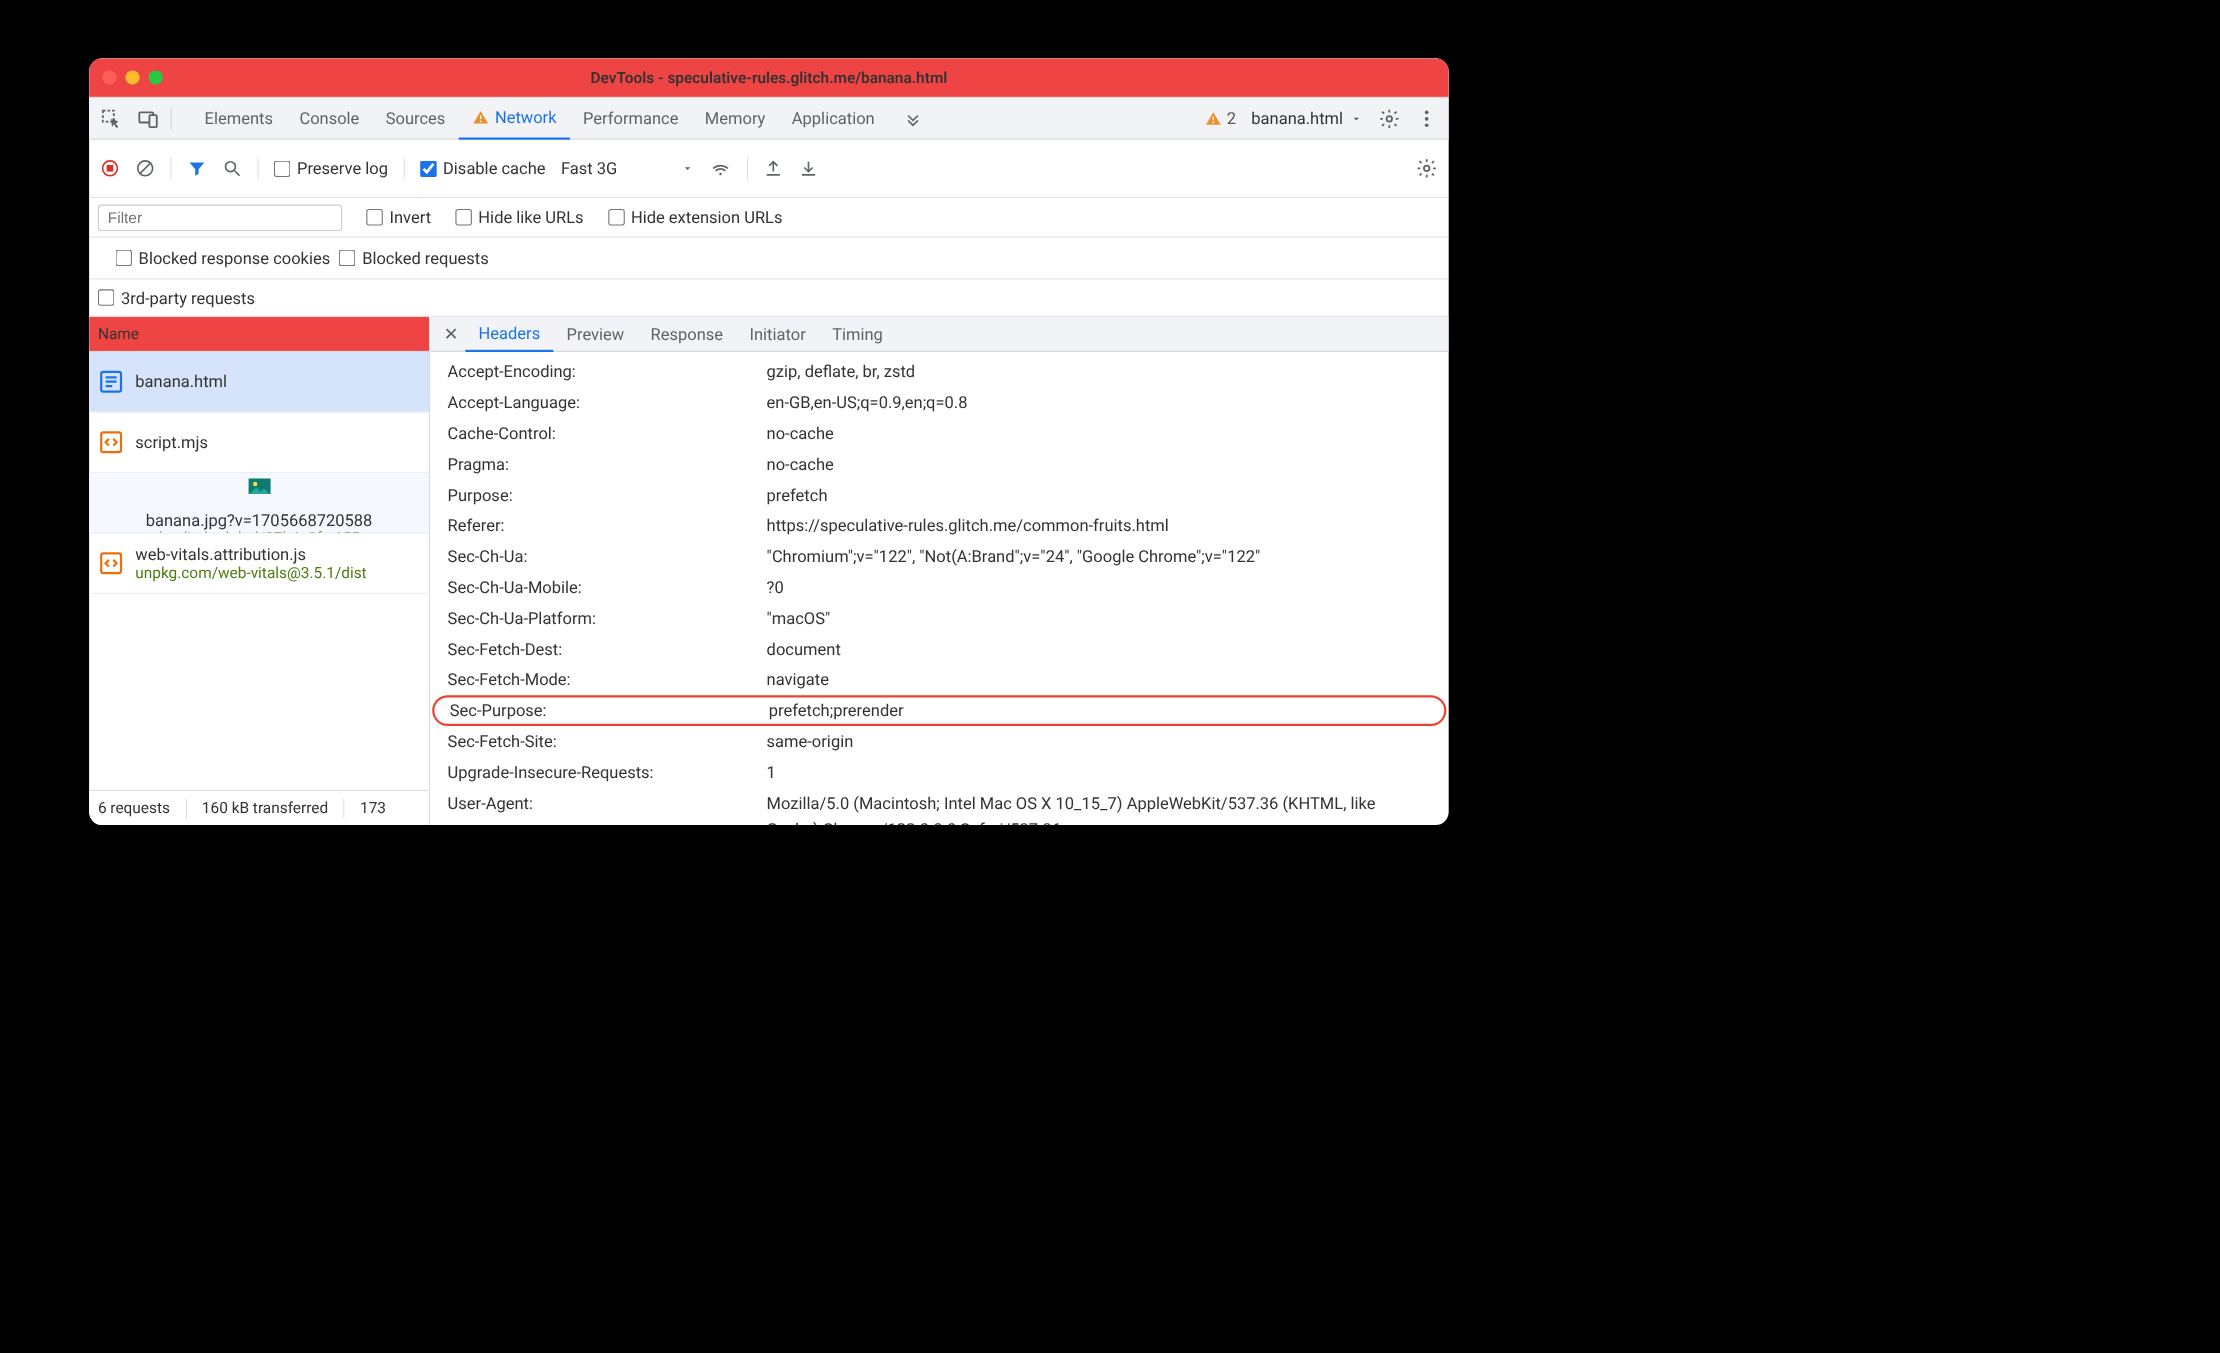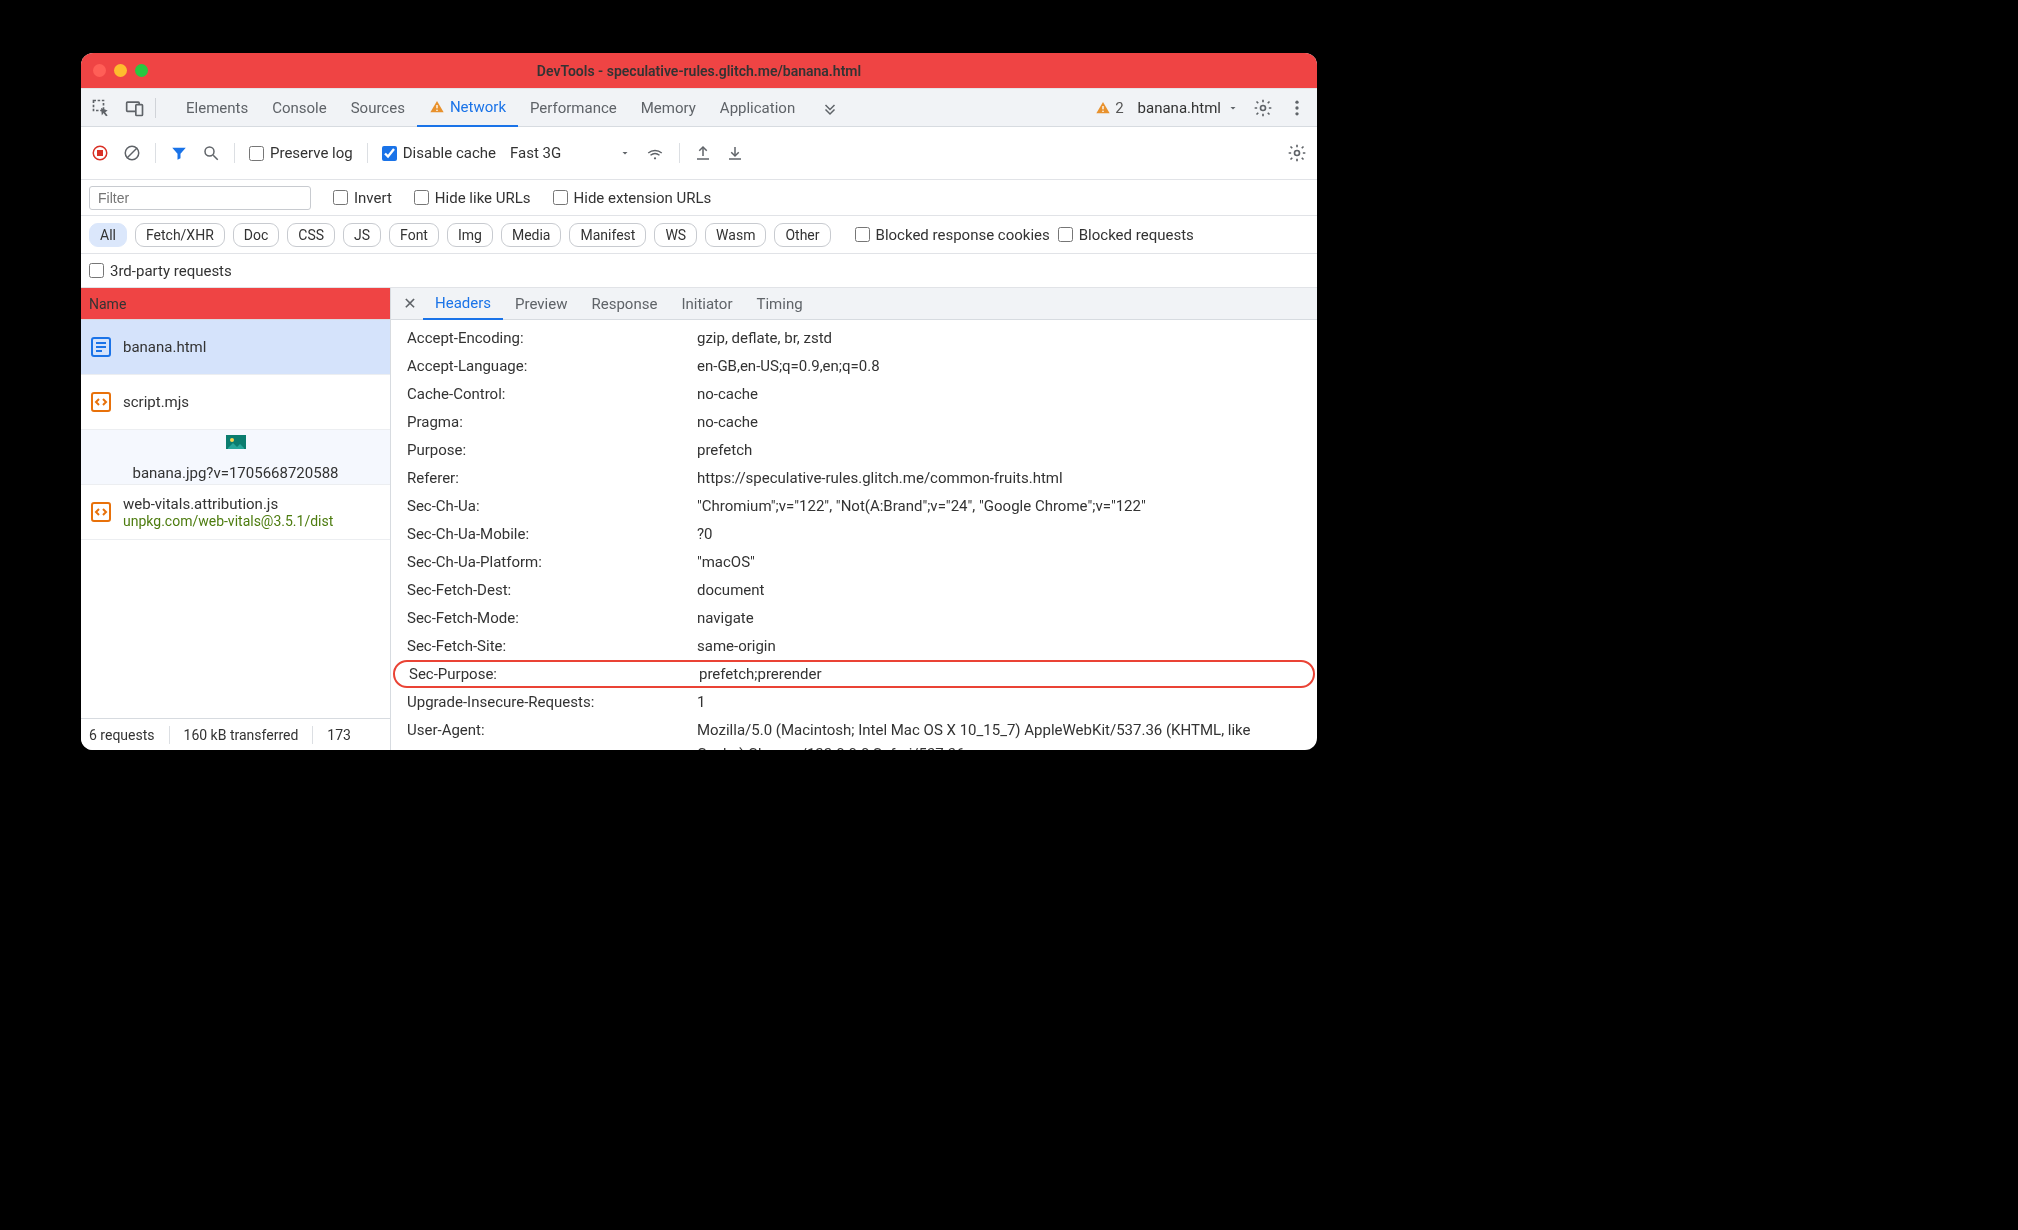--- a/index.html
+++ b/index.html
@@ -302,34 +302,20 @@
         <input type="checkbox" style="">
         <span>Hide like URLs</span>
       </label>
     <label class="chk">
         <input type="checkbox" style="">
         <span>Hide extension URLs</span>
       </label>
   </div>
 
   <div class="pillrow">
-    <div id="pill-container" style="display:flex; gap:8px;">
-        <span class="pill all">All</span>
-        <span class="pill">Fetch/XHR</span>
-        <span class="pill">Doc</span>
-        <span class="pill">CSS</span>
-        <span class="pill">JS</span>
-        <span class="pill">Font</span>
-        <span class="pill">Img</span>
-        <span class="pill">Media</span>
-        <span class="pill">Manifest</span>
-        <span class="pill">WS</span>
-        <span class="pill">Wasm</span>
-        <span class="pill">Other</span>
-      </div>
     <div style="width:8px;"></div>
     <label class="chk">
         <input type="checkbox" style="">
         <span>Blocked response cookies</span>
       </label>
     <label class="chk">
         <input type="checkbox" style="">
         <span>Blocked requests</span>
       </label>
   </div>
@@ -454,29 +440,29 @@
             <div class="hdr-val">"macOS"</div>
           </div>
           <div class="hdr-row">
             <div class="hdr-name">Sec-Fetch-Dest:</div>
             <div class="hdr-val">document</div>
           </div>
           <div class="hdr-row">
             <div class="hdr-name">Sec-Fetch-Mode:</div>
             <div class="hdr-val">navigate</div>
           </div>
-          <div class="hdr-row">
-            <div class="hdr-name">Sec-Fetch-Site:</div>
-            <div class="hdr-val">same-origin</div>
-          </div>
           <div class="hdr-row hl">
             <div class="hdr-name">Sec-Purpose:</div>
             <div class="hdr-val">prefetch;prerender</div>
           </div>
           <div class="hdr-row">
+            <div class="hdr-name">Sec-Fetch-Site:</div>
+            <div class="hdr-val">same-origin</div>
+          </div>
+          <div class="hdr-row">
             <div class="hdr-name">Upgrade-Insecure-Requests:</div>
             <div class="hdr-val">1</div>
           </div>
           <div class="hdr-row">
             <div class="hdr-name">User-Agent:</div>
             <div class="hdr-val">Mozilla/5.0 (Macintosh; Intel Mac OS X 10_15_7) AppleWebKit/537.36 (KHTML, like Gecko) Chrome/122.0.0.0 Safari/537.36</div>
           </div>
         </div>
     </div>
   </div>

